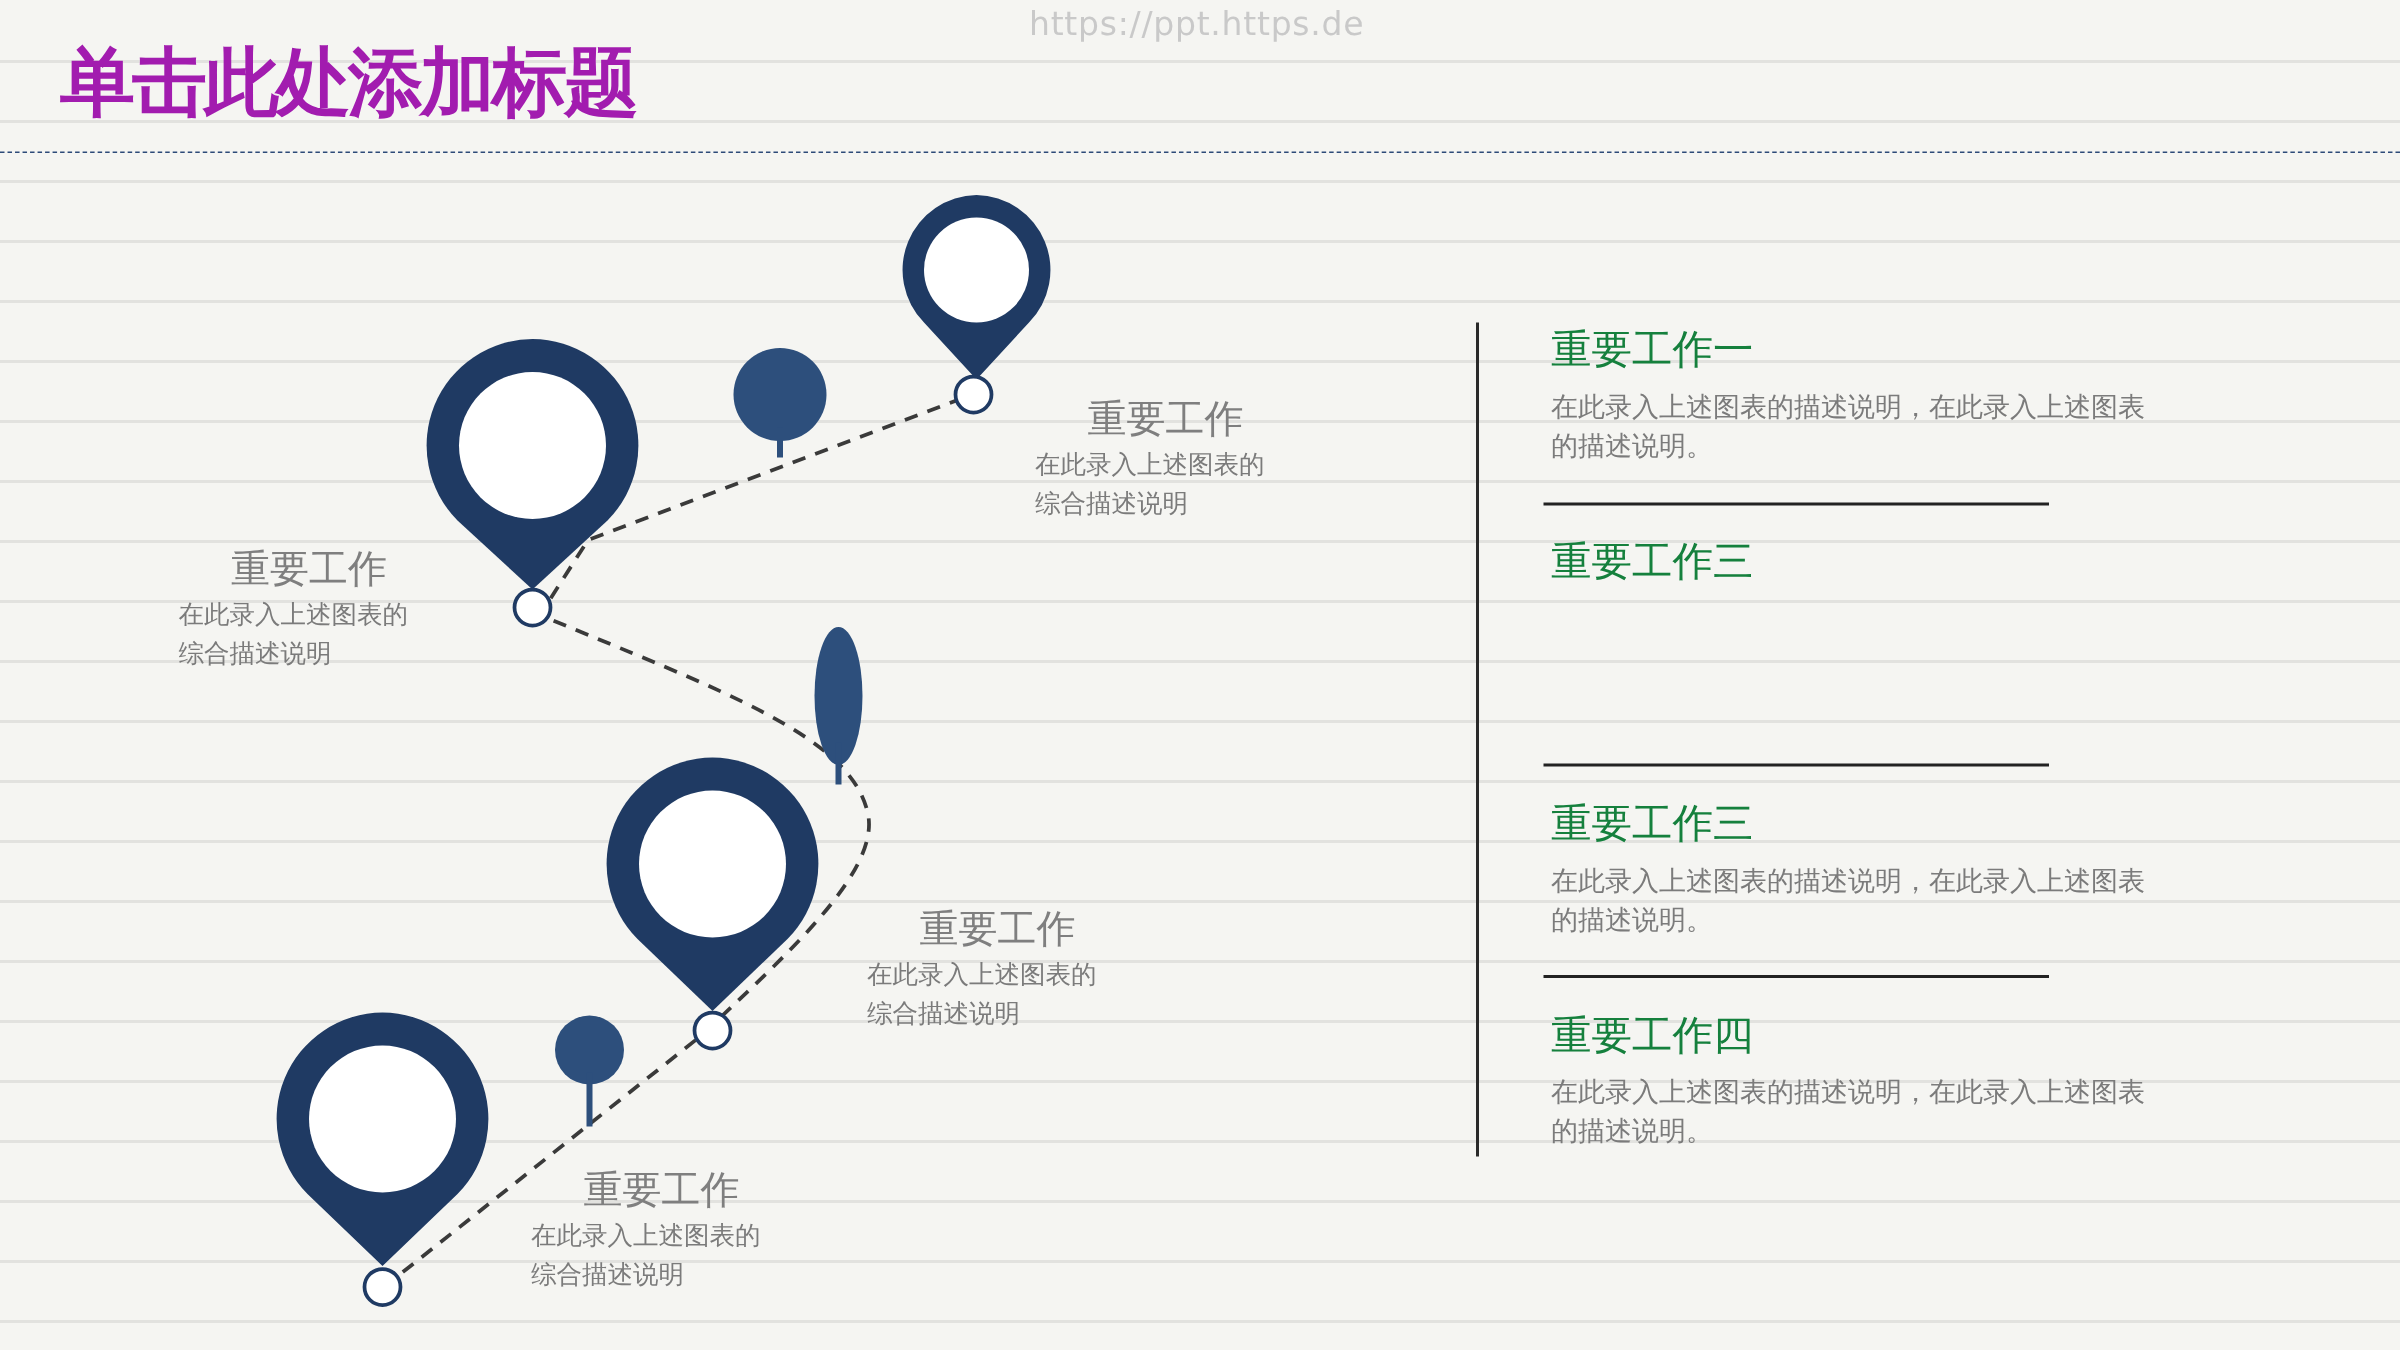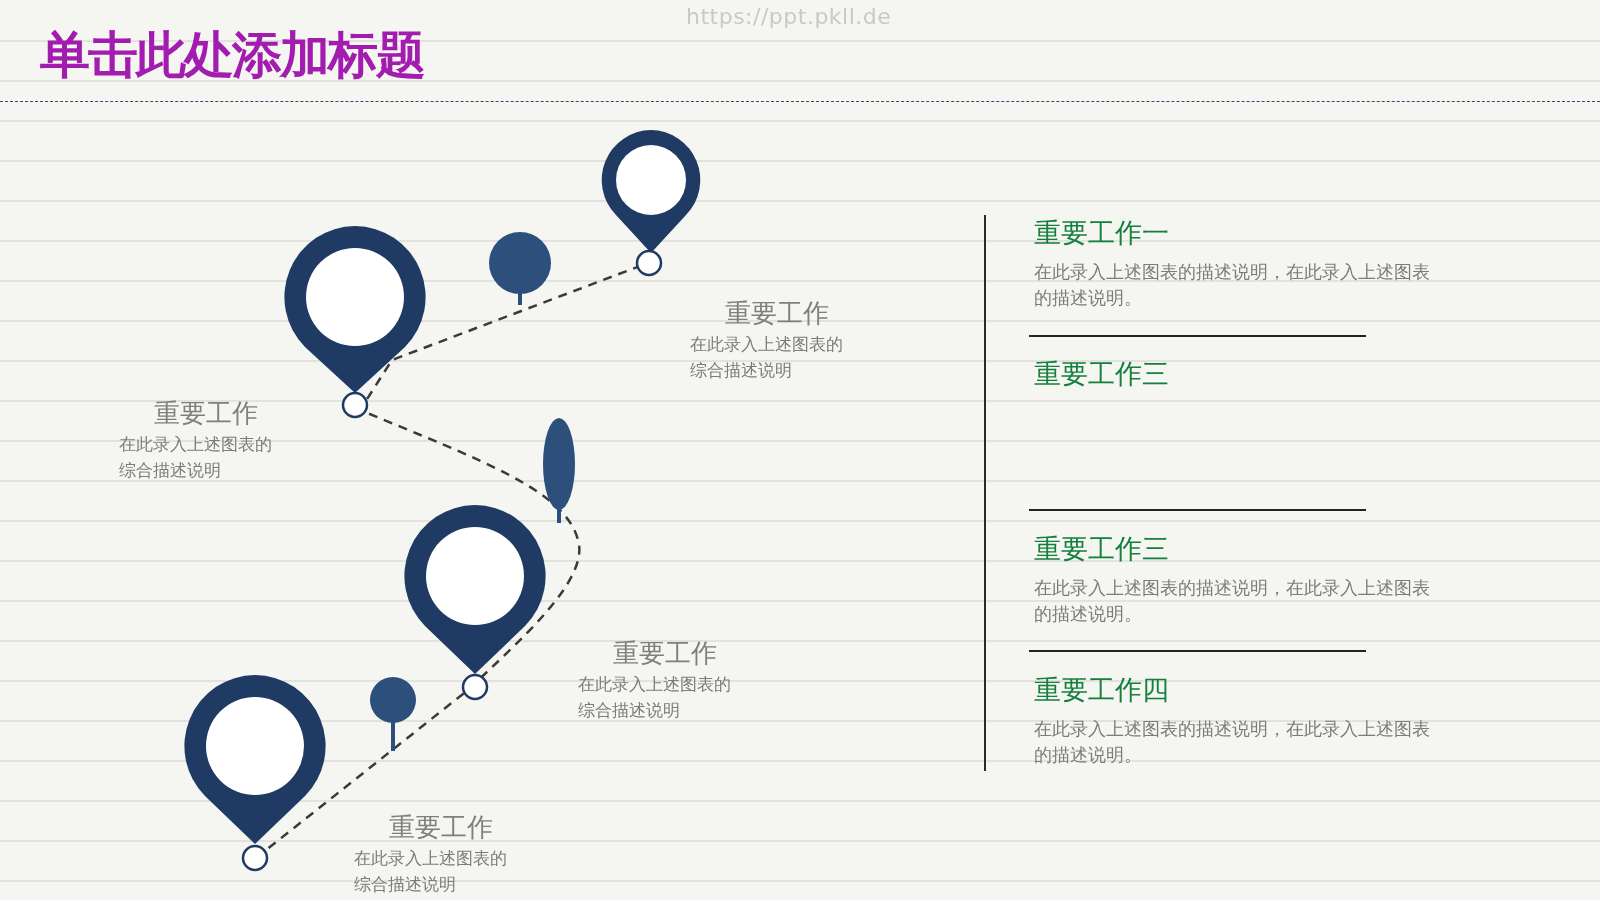--- a/index.html
+++ b/index.html
@@ -16,33 +16,33 @@
   }
   .title {
     position:absolute; left:40px; top:22px; font-size:50px; font-weight:bold;
     color:#a21caf; letter-spacing:-2px;
   }
   .title-rule {
     position:absolute; left:0; top:101px; width:1600px; height:0;
     border-top:1.5px dashed #2d4a78;
   }
   svg.path-art { position:absolute; left:0; top:0; }
-  .label { position:absolute; color:#7b7b7b;margin-top:34px; }
+  .label { position:absolute; color:#7b7b7b; }
   .label .h { font-size:26px; color:#7f7f7f; }
   .label .d { font-size:17px; line-height:26px; }
   .vline { position:absolute; left:984px; top:215px; width:2px; height:556px; background:#2a2a2a; }
   .item { position:absolute; left:1034px; width:400px; color:#7b7b7b; }
   .item .h { font-size:27px; color:#15803d; margin-bottom:8px; }
   .item .d { font-size:18px; line-height:26px; }
   .sep { position:absolute; left:1029px; width:337px; height:2px; background:#222; }
 </style>
 </head>
 <body>
 
-<div class="watermark">https://ppt.pkll.de</div>
+<div class="watermark">https://ppt.https.de</div>
 <div class="title">单击此处添加标题</div>
 <div class="title-rule"></div>
 
 <svg class="path-art" width="1600" height="900">
 
   <path d="M256,858 L468,690 C520,640 590,580 578,540 C565,490 480,460 360,410 L392,360 L648,263" fill="none" stroke="#3a3a3a" stroke-width="2.5" stroke-dasharray="9,7"></path>
 
   <g fill="#2d4f7c">
     <circle cx="520" cy="263" r="31"></circle>
     <rect x="518" y="285" width="4" height="20"></rect>

